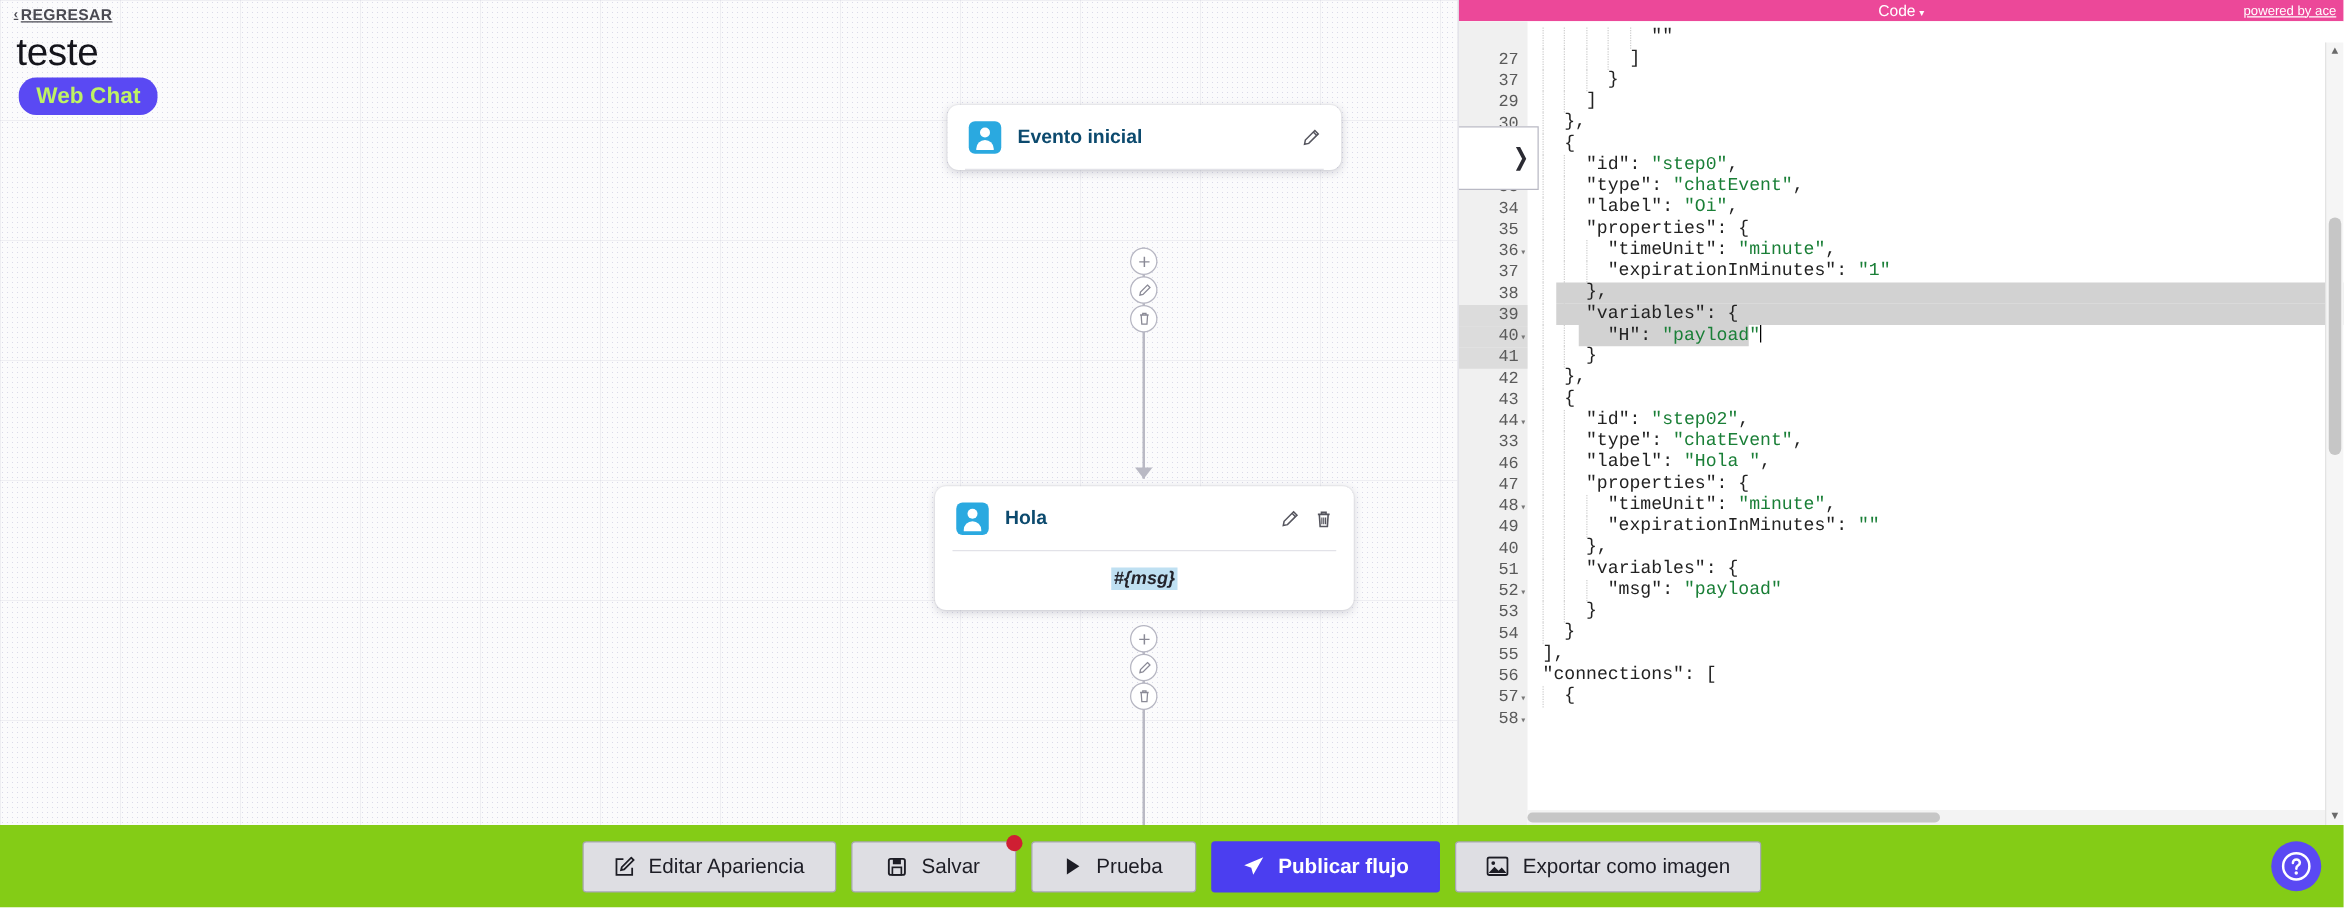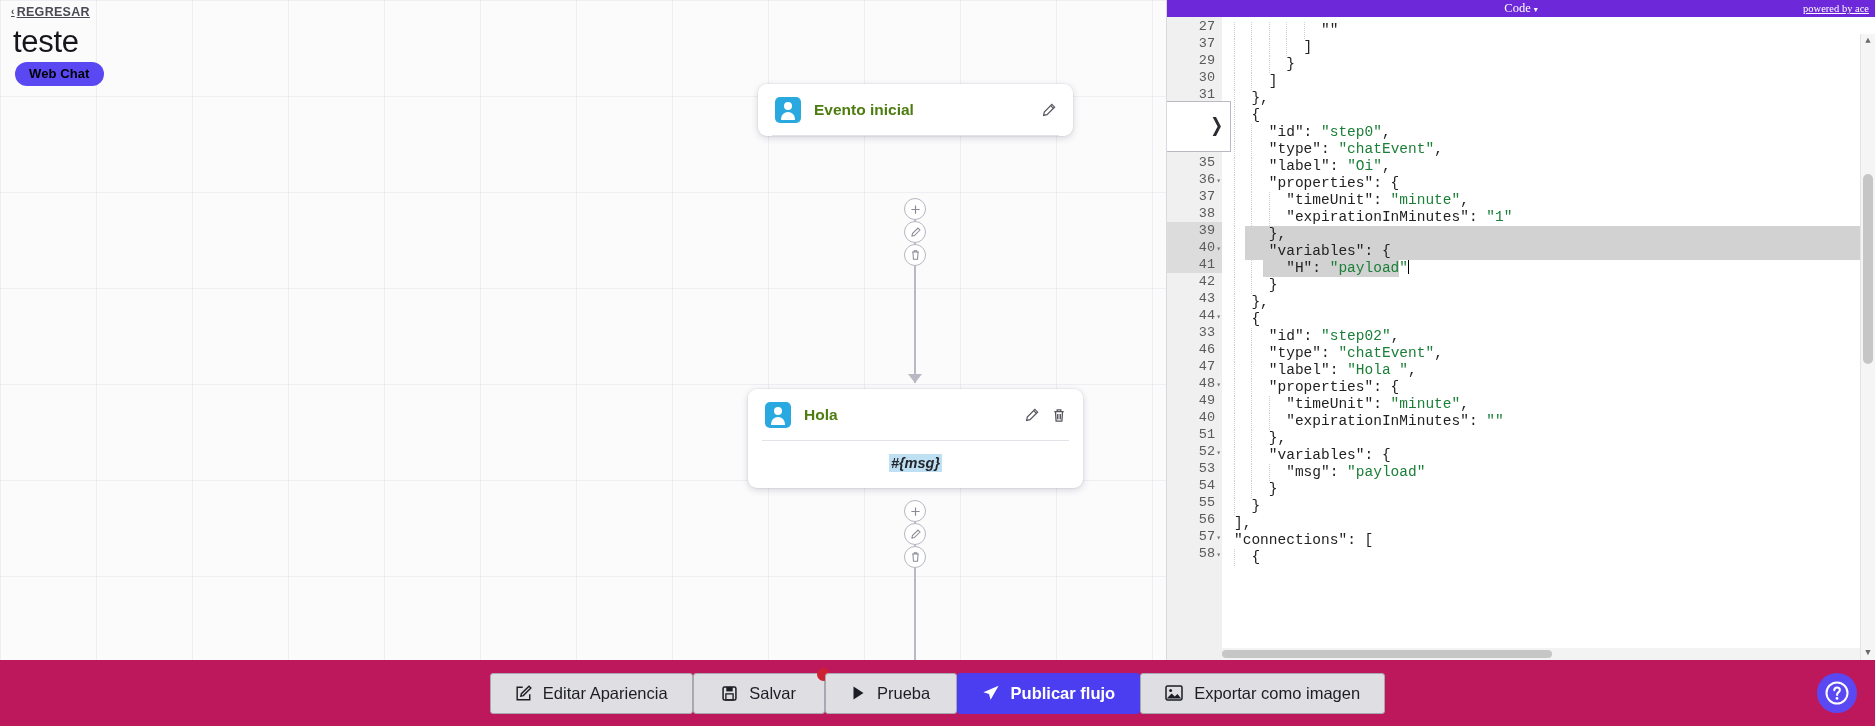--- a/index.html
+++ b/index.html
@@ -33,22 +33,22 @@
     display: flex; align-items: center; gap: 2px;
   }
   #back-link .chev { font-size: 10px; line-height: 1; }
 
   #page-title {
     position: absolute; left: 13px; top: 24px;
     font-size: 31px; font-weight: 400; color: #15151c; letter-spacing: -.3px;
   }
   #channel-badge {
     position: absolute; left: 15px; top: 62px;
-    background: #5a49f3; color: #000000;
-    font-size: 13px; font-weight: bold;
+    background: #5a49f3; color: #bef264;
+    font-size: 18px; font-weight: bold;
     padding: 4px 14px 5px; border-radius: 14px;
     letter-spacing: .1px;
   }
 
   
   .node {
     position: absolute;
     background: #ffffff;
     border-radius: 9px;
     box-shadow: 0 2px 7px rgba(60,60,90,.20), 0 0 0 1px rgba(0,0,0,.035);
@@ -67,21 +67,21 @@
     content: ""; position: absolute; left: 50%; top: 5px;
     transform: translateX(-50%);
     width: 8px; height: 8px; border-radius: 50%; background: #fff;
   }
   .node-avatar::after {
     content: ""; position: absolute; left: 50%; top: 15px;
     transform: translateX(-50%);
     width: 14px; height: 8px; background: #fff;
     border-radius: 7px 7px 0 0;
   }
-  .node-title { font-size: 15.5px; font-weight: bold; color: #4d7c0f; flex: 1 1 auto; }
+  .node-title { font-size: 15.5px; font-weight: bold; color: #0c4a6e; flex: 1 1 auto; }
   .node-actions { display: flex; align-items: center; gap: 13px; }
   .node-actions svg { display: block; }
   .node-sep { height: 1px; background: #e2e2e8; margin: 0 14px; }
   .node-body { padding: 13px 18px 16px; text-align: center; }
   .node-body .muted {
     font-size: 14.5px; font-style: italic; color: #3a3a44;
   }
   .node-body .token {
     font-size: 14.5px; font-style: italic; font-weight: bold;
     color: #24242c; background: #bfe0f2; padding: 1px 2px;
@@ -105,43 +105,42 @@
 
   
   #code-panel {
     position: absolute; right: 0; top: 0;
     width: 709px; height: 660px;
     background: #ffffff;
     border-left: 1px solid #d9d9e2;
     overflow: hidden;
   }
   #code-header {
-    height: 17px; background: #6d28d9; color: #ffffff;
+    height: 17px; background: #ec4899; color: #ffffff;
     display: flex; align-items: center; position: relative;
     font-size: 12px;
-    font-family: Liberation Serif, serif;
   }
   #code-header .title {
     position: absolute; left: 50%; transform: translateX(-50%);
     font-size: 12.5px;
   }
   #code-header .title .caret { font-size: 8px; margin-left: 3px; }
   #code-header .ace-link {
     position: absolute; right: 6px;
     font-size: 10.5px; color: #ffffff; text-decoration: underline; cursor: pointer;
   }
   #editor-area {
     position: relative; height: 643px; background: #ffffff;
     font-family: "Liberation Mono", monospace; font-size: 14.5px;
     overflow: hidden;
   }
   #gutter {
     position: absolute; left: 0; top: 0; width: 55px; height: 100%;
     background: #f0f0f0; color: #5a5a5a;
-    text-align: right; padding-top: 1px;
+    text-align: right; padding-top: 23px;
   }
   #gutter .g-row {
     height: 17px; line-height: 17px; padding-right: 7px;
     position: relative; font-size: 13.5px;
   }
   #gutter .g-row.active { background: #dcdcdc; }
   #gutter .g-row .fold {
     position: absolute; right: 1px; top: 1px;
     font-size: 8px; color: #777; line-height: 17px;
   }
@@ -194,22 +193,23 @@
   }
   #hscroll .thumb {
     position: absolute; left: 0; top: 2px; height: 8px; width: 330px;
     background: #c6c6c6; border-radius: 4px;
   }
 
   
   #toolbar {
     position: absolute; left: 0; bottom: 0;
     width: 1875px; height: 66px;
-    background: #be185d;
+    background: #84cc16;
     display: flex; align-items: center; justify-content: center;
+    gap: 12px;
   }
   .tb-btn {
     position: relative;
     height: 41px; min-width: 132px;
     background: #dedee3; border: 1px solid #a8a8b2; border-radius: 3px;
     display: flex; align-items: center; justify-content: center; gap: 11px;
     padding: 0 24px; cursor: pointer;
     font-size: 16.5px; color: #1d1d25;
   }
   .tb-btn.primary {

